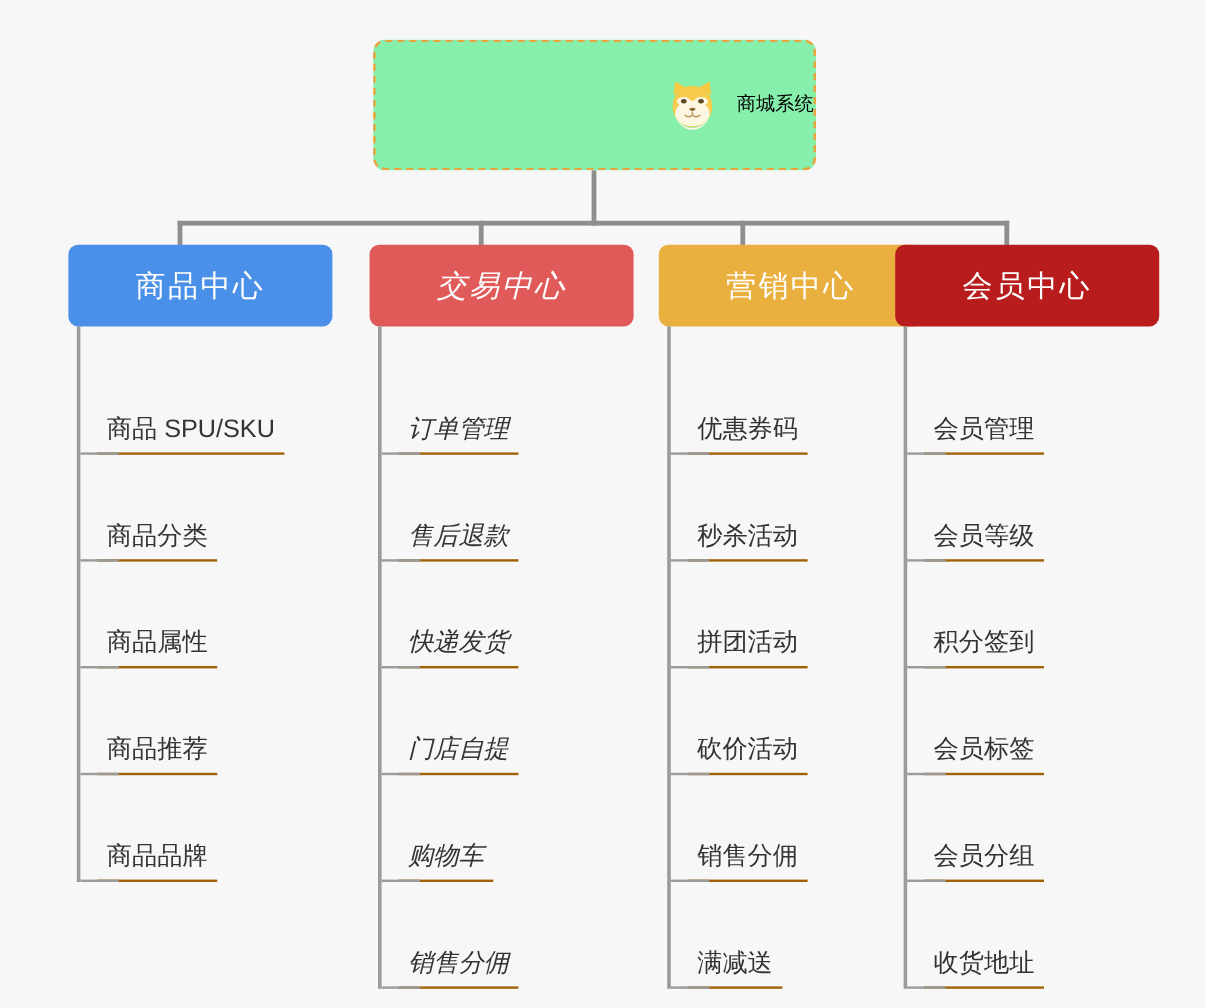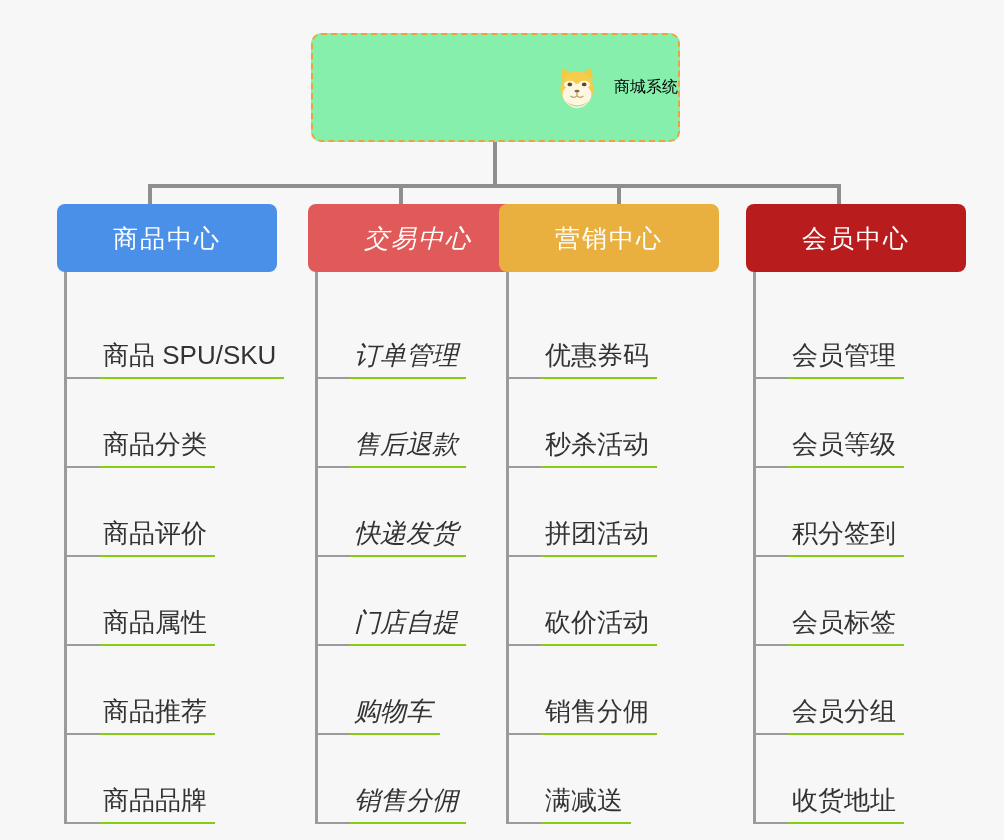--- a/index.html
+++ b/index.html
@@ -80,24 +80,24 @@
   }
 
   .leaf {
     height: 89px;
     position: relative;
     display: flex;
     align-items: flex-end;
   }
   .leaf-inner {
     display: inline-block;
-    border-bottom: 2px solid #84cc16;
+    border-bottom: 2px solid #a16207;
     padding: 0 8px 6px 8px;
-    margin-left: 28px;
-    font-size: 26px;
+    margin-left: 14px;
+    font-size: 21px;
     color: #333333;
     white-space: nowrap;
     line-height: 1.25;
   }
   
   .leaf::before {
     content: "";
     position: absolute;
     left: 0;
     bottom: 0;
@@ -153,23 +153,20 @@
       <span>商品中心</span>
     </div>
     <div class="leaves">
       <div class="leaf">
           <span class="leaf-inner">商品 SPU/SKU</span>
         </div>
       <div class="leaf">
           <span class="leaf-inner">商品分类</span>
         </div>
       <div class="leaf">
-          <span class="leaf-inner">商品评价</span>
-        </div>
-      <div class="leaf">
           <span class="leaf-inner">商品属性</span>
         </div>
       <div class="leaf">
           <span class="leaf-inner">商品推荐</span>
         </div>
       <div class="leaf">
           <span class="leaf-inner">商品品牌</span>
         </div>
     </div>
   </div>
@@ -193,21 +190,21 @@
         </div>
       <div class="leaf">
           <span class="leaf-inner">购物车</span>
         </div>
       <div class="leaf">
           <span class="leaf-inner">销售分佣</span>
         </div>
     </div>
   </div>
 
-  <div class="column" style="left:499px;text-align:center;">
+  <div class="column" style="left:549px;text-align:center;">
     <div class="cat-box" style="background:#eab03f;">
       <span>营销中心</span>
     </div>
     <div class="leaves">
       <div class="leaf">
           <span class="leaf-inner">优惠券码</span>
         </div>
       <div class="leaf">
           <span class="leaf-inner">秒杀活动</span>
         </div>

